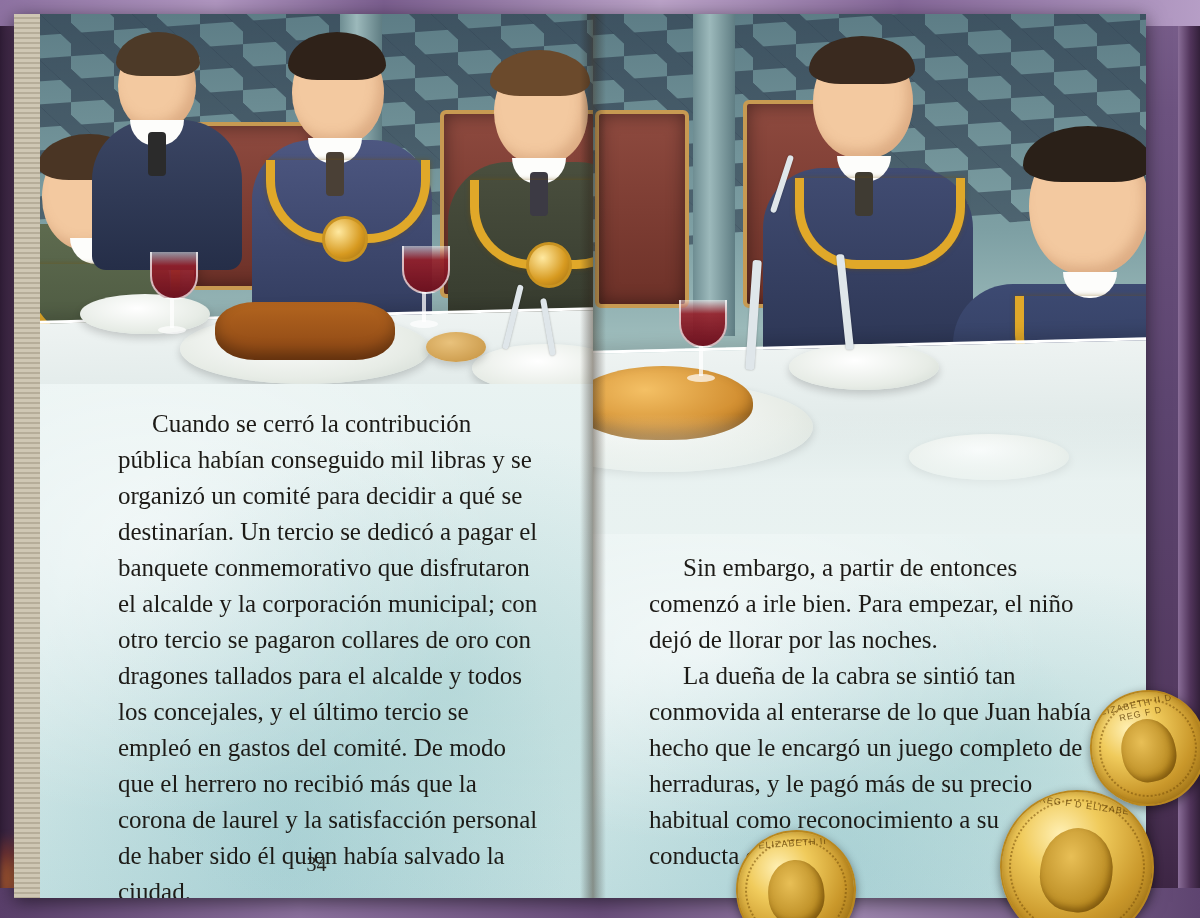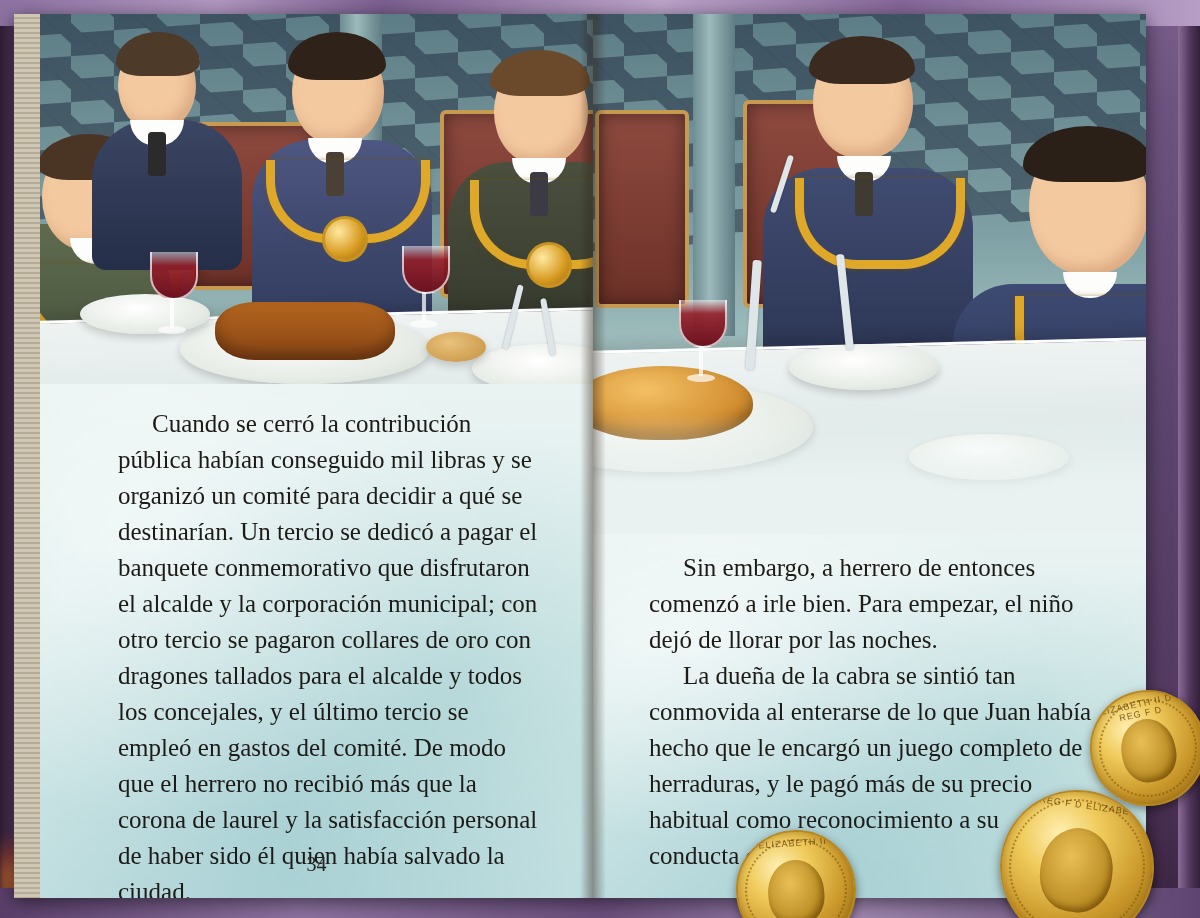--- a/index.html
+++ b/index.html
@@ -445,21 +445,21 @@
           <div class="cutlery" style="left:156px;top:246px;height:110px;width:9px;transform:rotate(4deg);"></div>
           <div class="cutlery" style="left:248px;top:240px;height:96px;width:8px;transform:rotate(-6deg);"></div>
           <div class="cutlery" style="left:186px;top:140px;height:60px;transform:rotate(18deg);"></div>
 
           <div class="fade" style="bottom:-30px;"></div>
         </div>
 
         <div class="textcol" style="top:520px; height:364px;">
           <div class="mottle"></div>
           <div style="position:absolute;left:56px;right:54px;top:16px;">
-            <p class="body-text indent">Sin embargo, a herrero de entonces comenzó a irle bien. Para empezar, el niño dejó de llorar por las noches.</p>
+            <p class="body-text indent">Sin embargo, a partir de entonces comenzó a irle bien. Para empezar, el niño dejó de llorar por las noches.</p>
             <p class="body-text indent" style="margin-top:0;">La dueña de la cabra se sintió tan conmovida al enterarse de lo que Juan había hecho que le encargó un juego completo de herraduras, y le pagó más de su precio habitual como reconocimiento a su conducta cívica.</p>
           </div>
         </div>
       </div>
 
       <div class="gutter"></div>
     </div>
   </div>
 
   <div class="coin" style="left:1090px;top:690px;width:112px;height:112px;transform:rotate(-12deg);">

